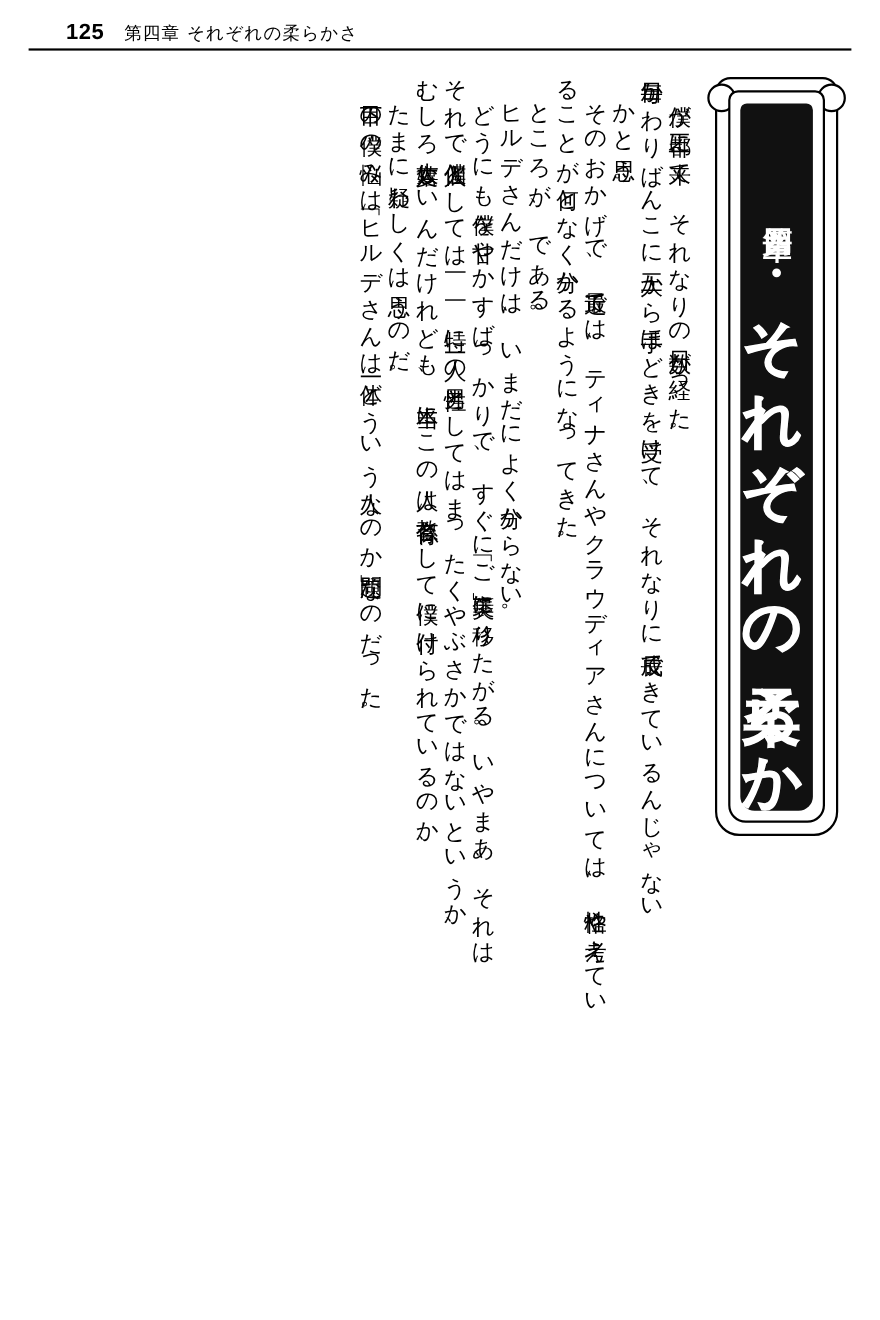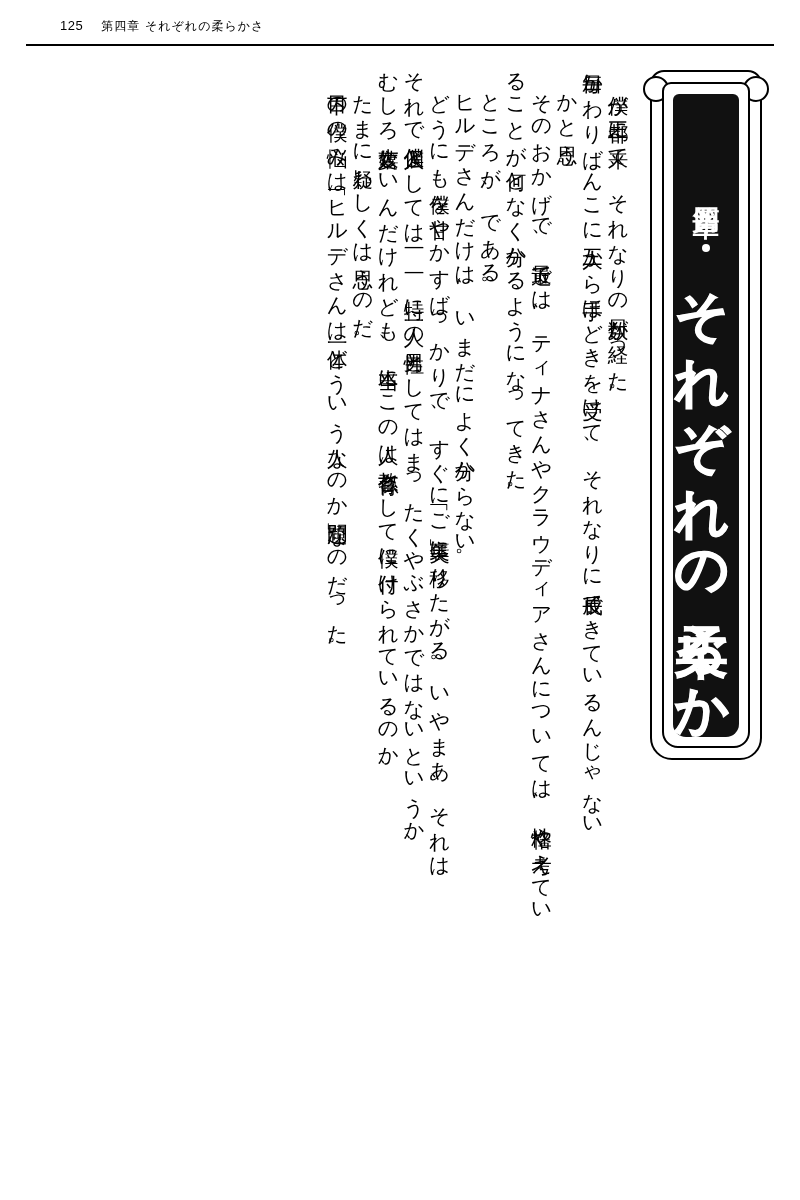--- a/index.html
+++ b/index.html
@@ -20,27 +20,27 @@
   .page-header {
     position: absolute;
     top: 18px;
     left: 60px;
     display: flex;
     align-items: baseline;
     gap: 18px;
   }
   .page-number {
     font-family: "Liberation Sans", sans-serif;
-    font-weight: normal;
-    font-size: 13px;
+    font-weight: bold;
+    font-size: 20px;
     letter-spacing: 0.5px;
   }
   .header-title {
     font-family: "DejaVu Sans", sans-serif;
-    font-size: 12px;
+    font-size: 16px;
     letter-spacing: 1px;
   }
   .header-rule {
     position: absolute;
     top: 44px;
     left: 26px;
     width: 748px;
     height: 2px;
     background: #000;
   }

